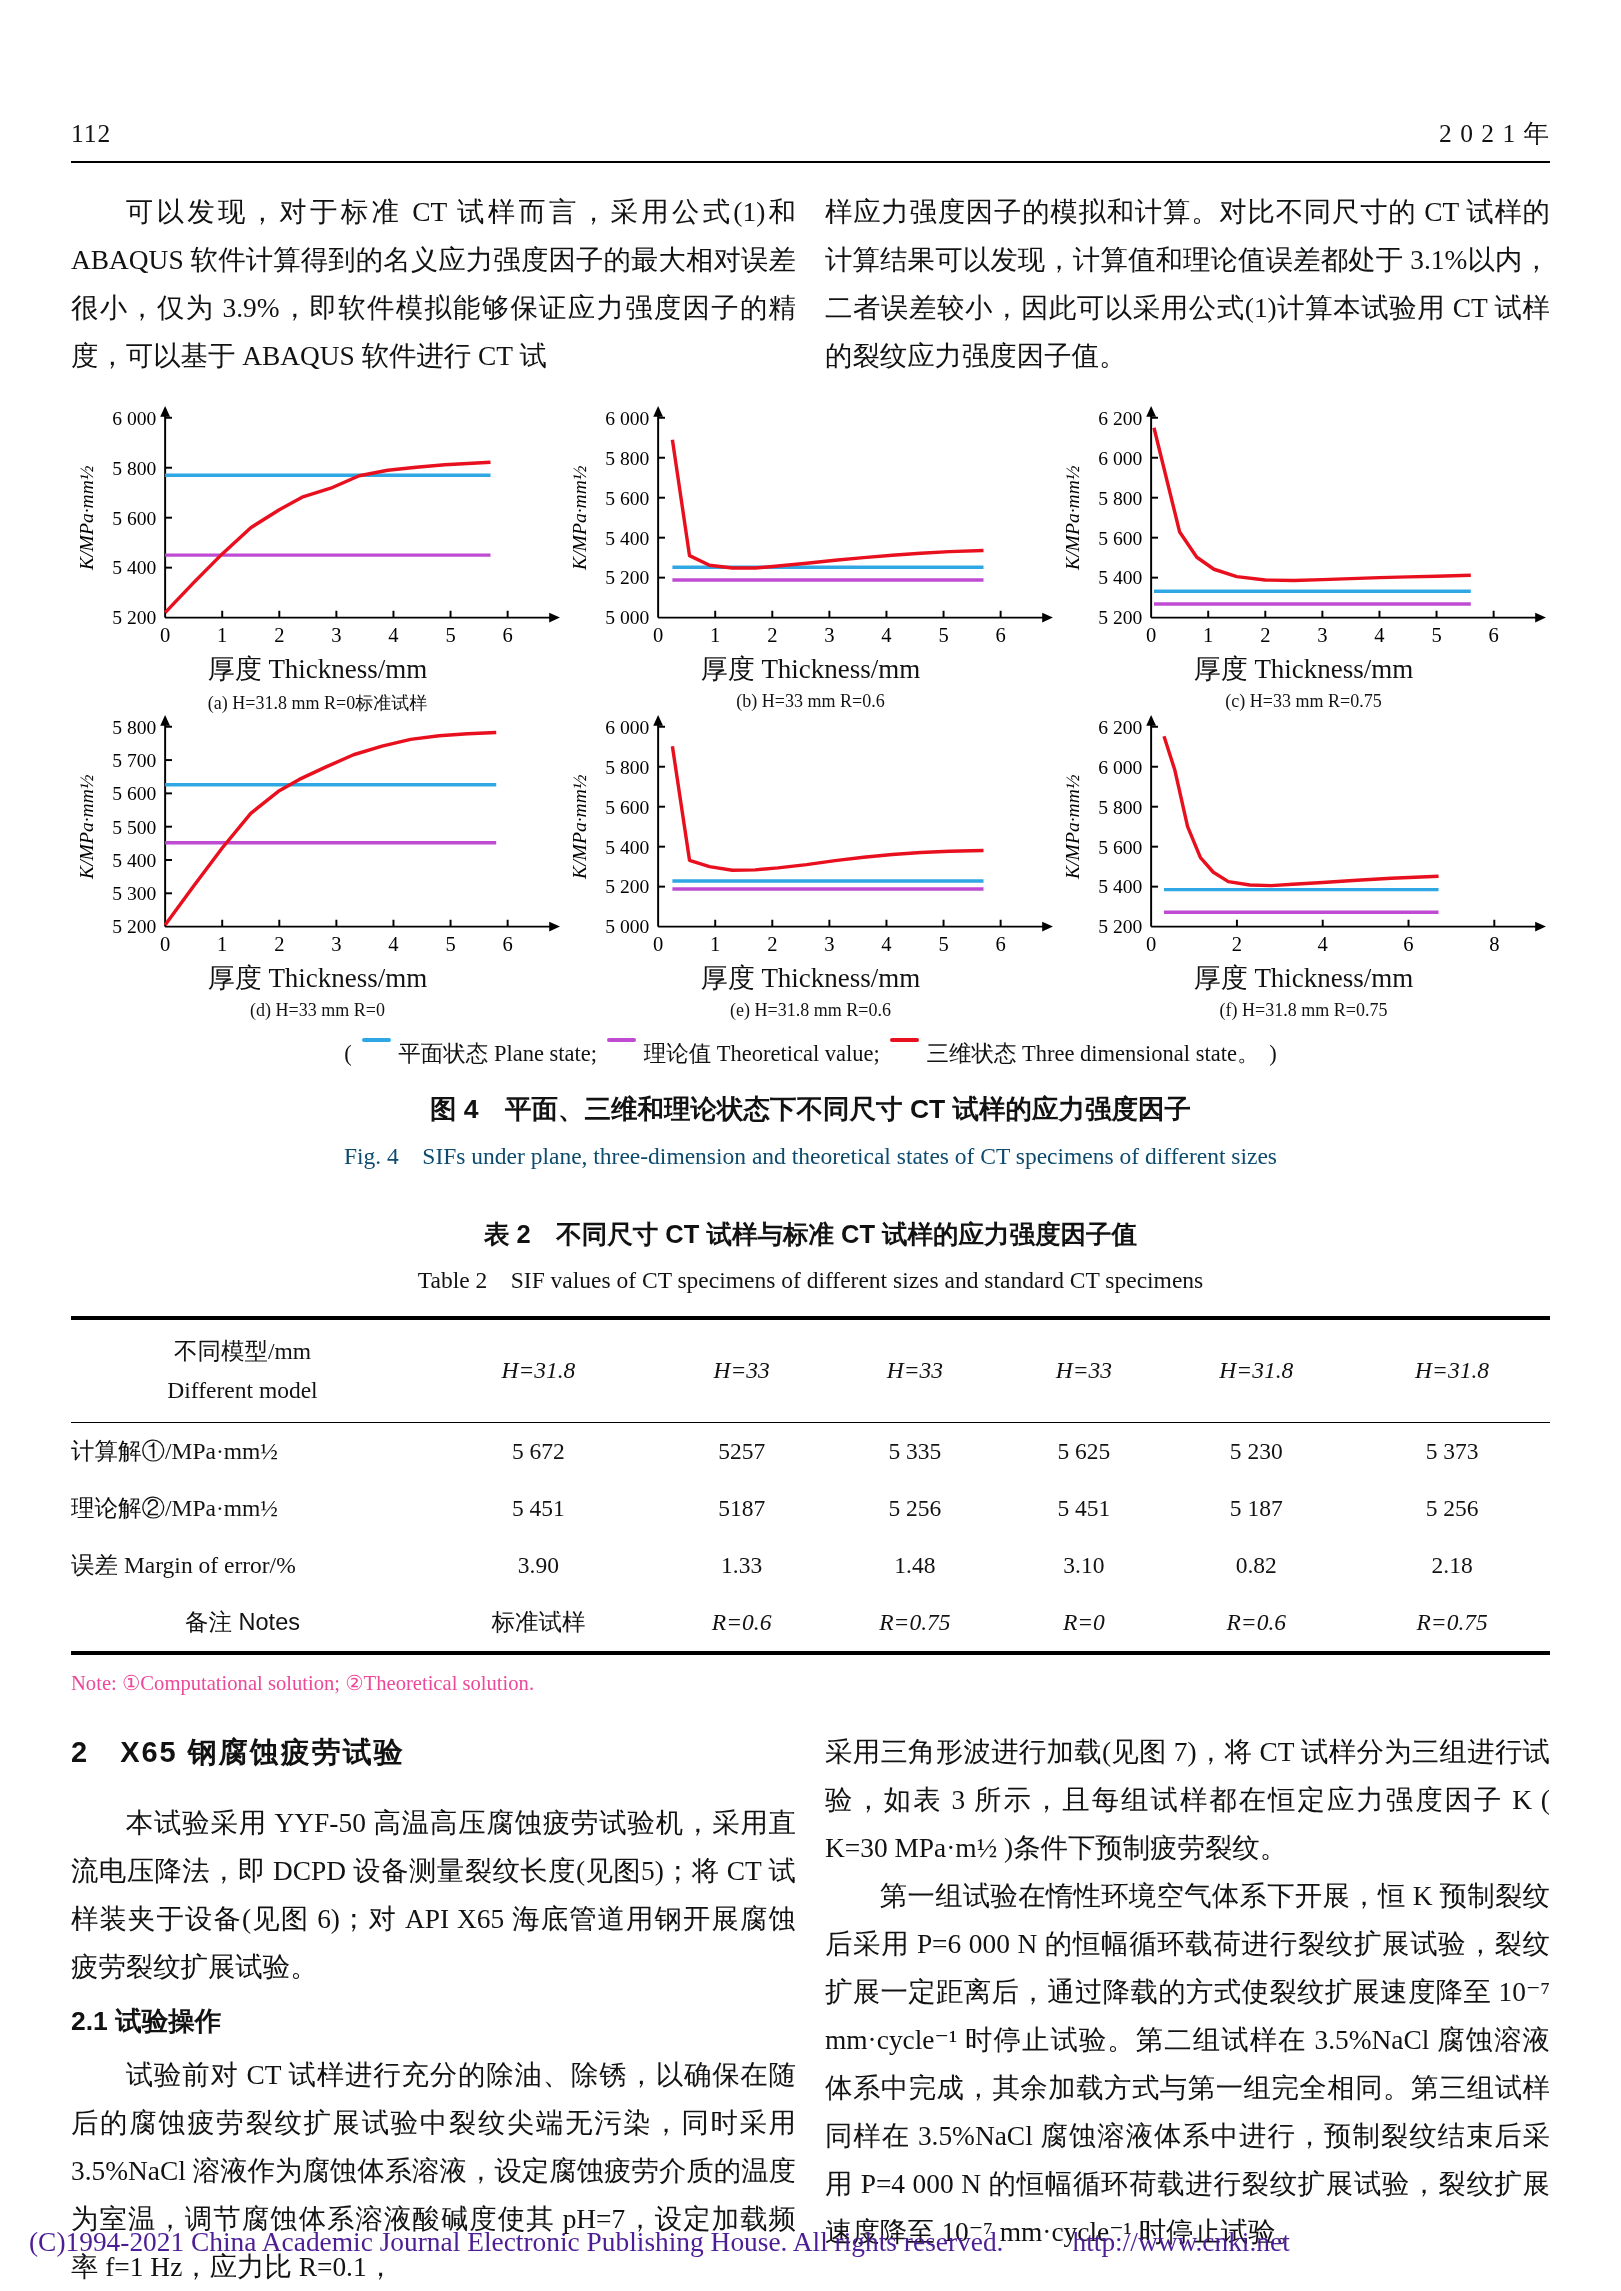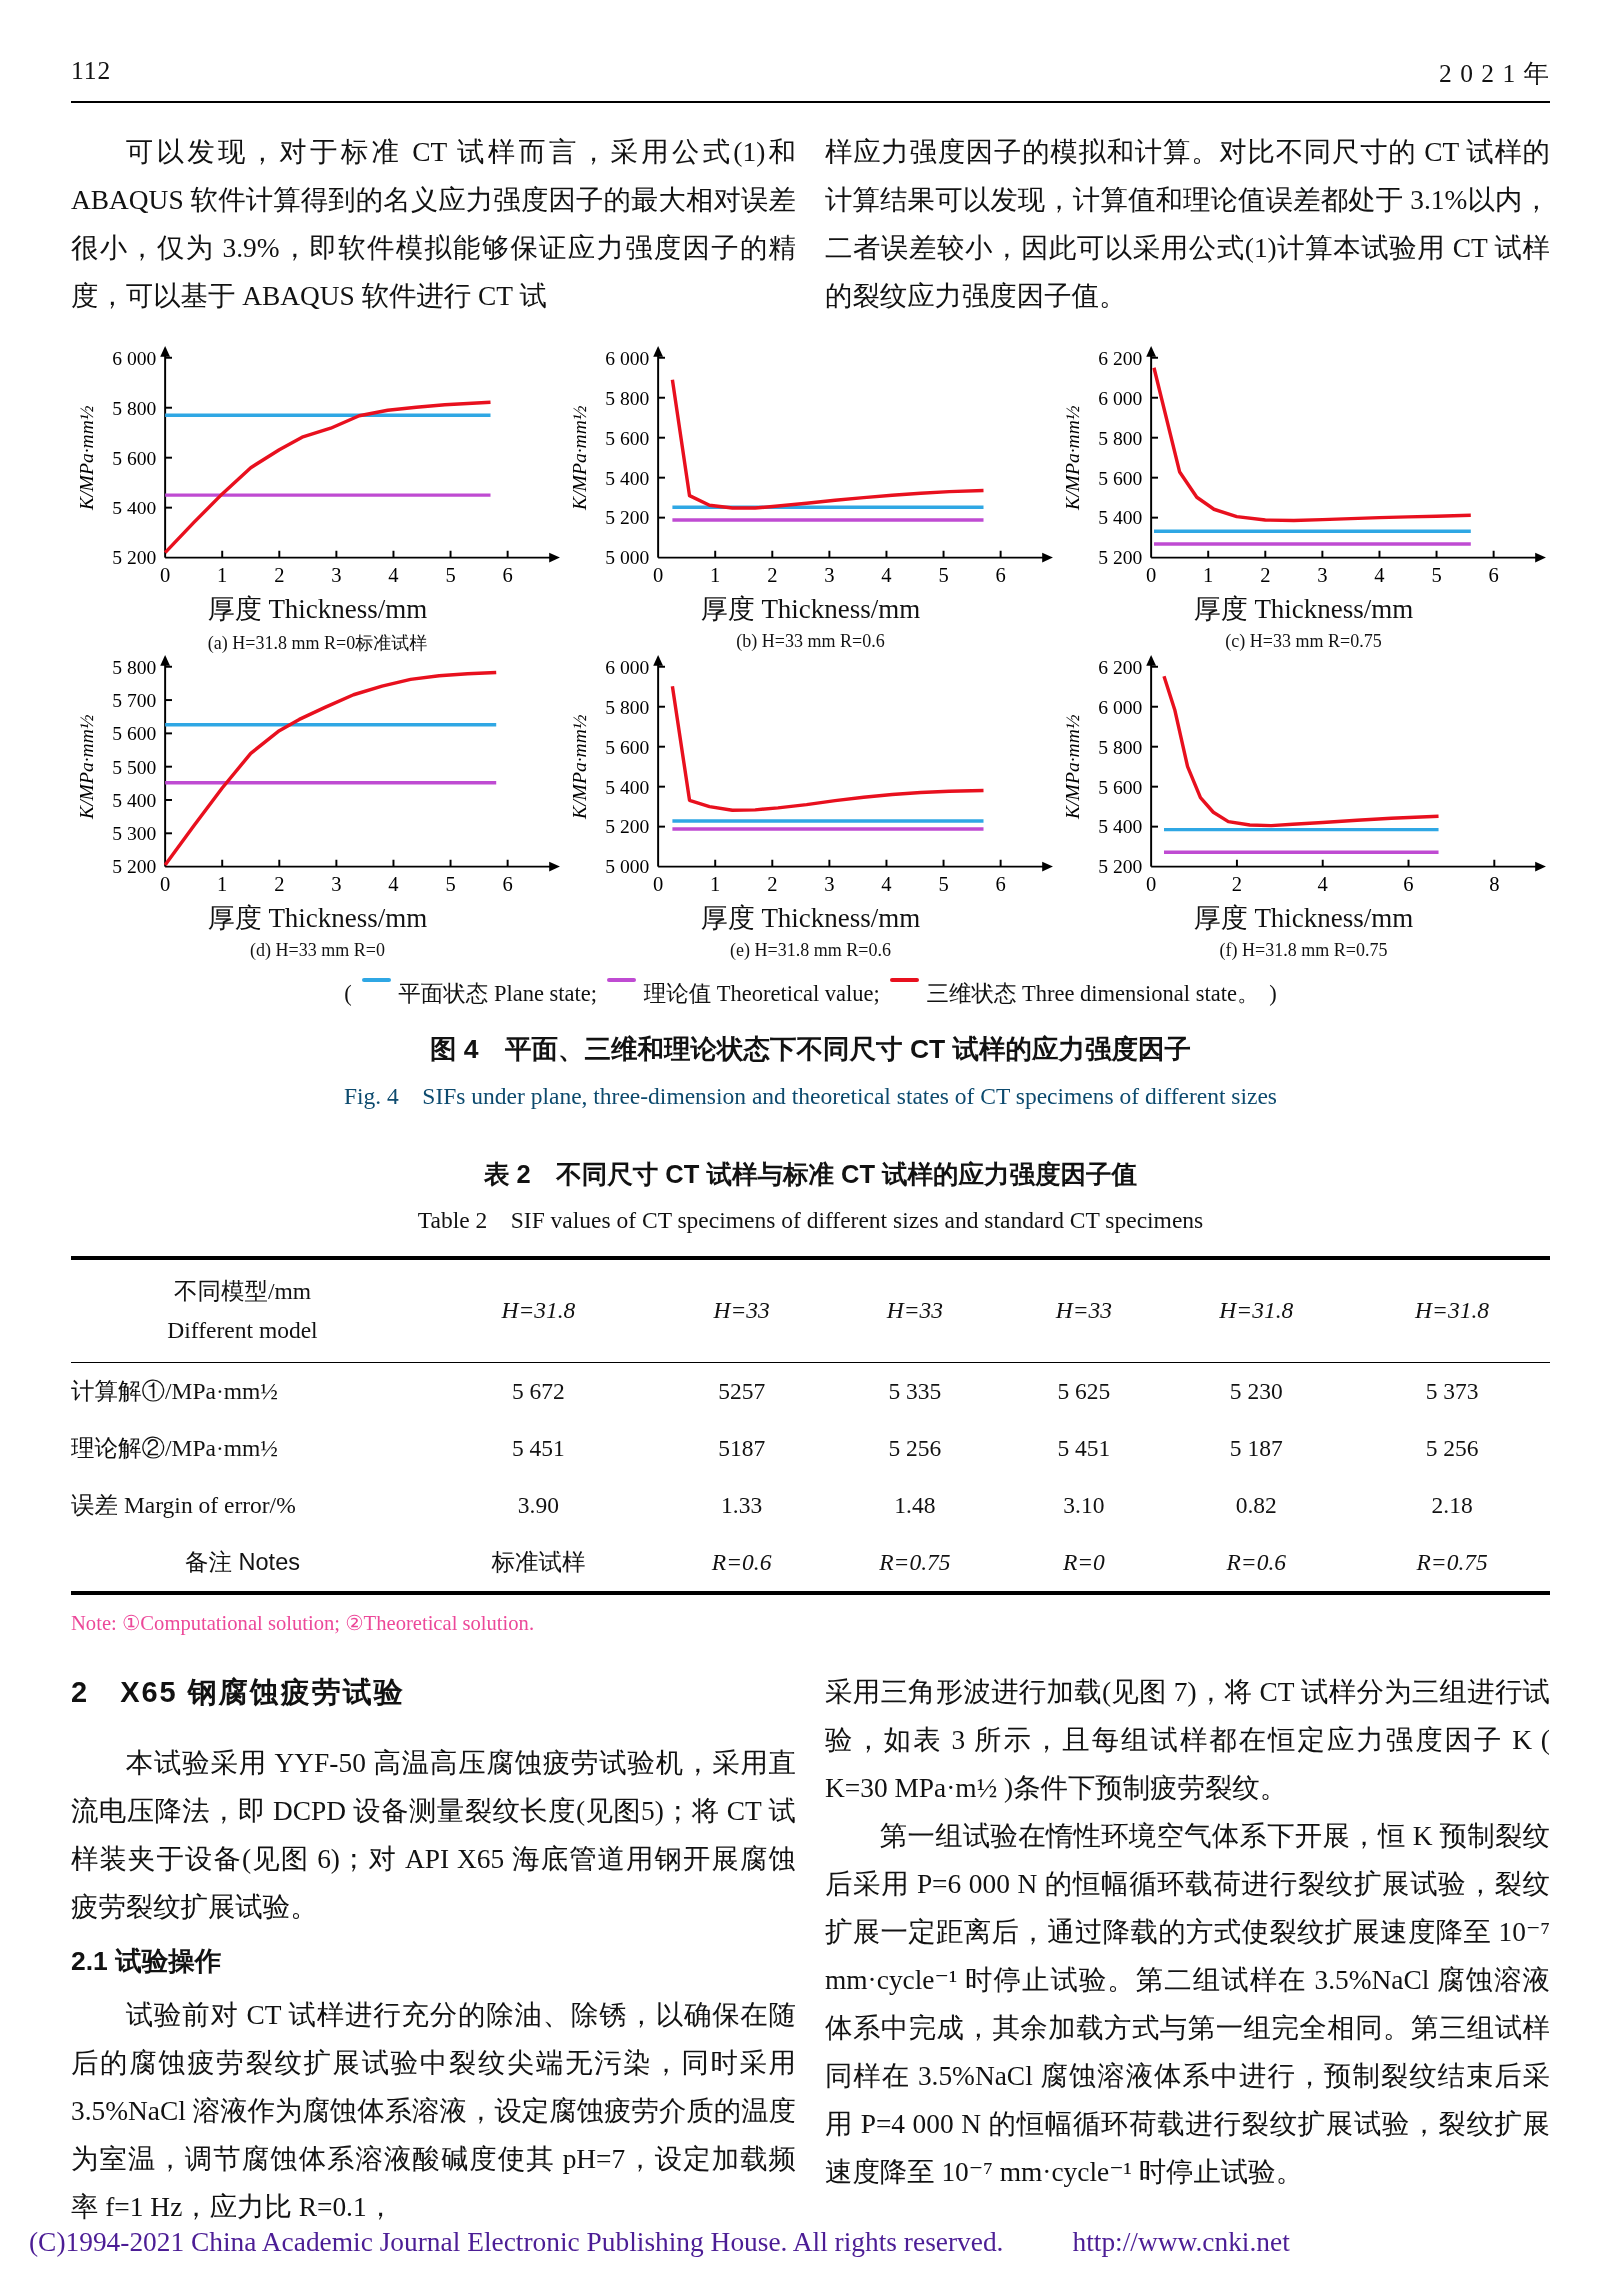--- a/index.html
+++ b/index.html
@@ -4,22 +4,22 @@
 <style>
   html,body{margin:0;padding:0;}
   body{
     width:1621px;height:2292px;position:relative;overflow:hidden;
     background:#ffffff;color:#121212;
     font-family:"Liberation Serif","DejaVu Serif",serif;
   }
   .page{padding:0 71px;}
   
   .page-header{
-    display:flex;justify-content:space-between;align-items:flex-start;
-    padding-top:56px;font-size:25.5px;letter-spacing:1px;
+    display:flex;justify-content:space-between;align-items:center;
+    padding-top:116px;font-size:25.5px;letter-spacing:1px;
   }
   .journal-name{letter-spacing:13.7px;font-size:26.5px;}
   .header-rule{border-bottom:2.9px solid #000;margin-top:9.8px;}
   
   .two-col{display:flex;gap:29px;}
   .col{width:725px;font-size:27.4px;line-height:48px;text-align:justify;text-justify:inter-ideograph;}
   .indent{text-indent:2em;}
   p{margin:0;}
   .intro{margin-top:25.5px;}
   

